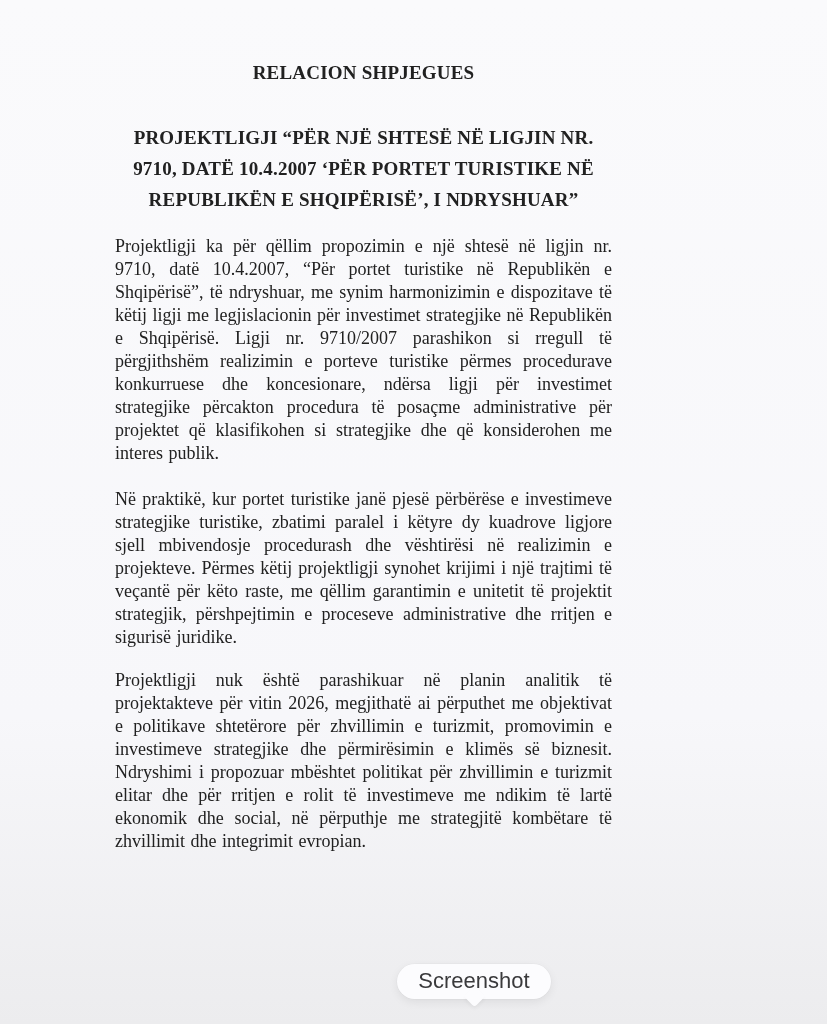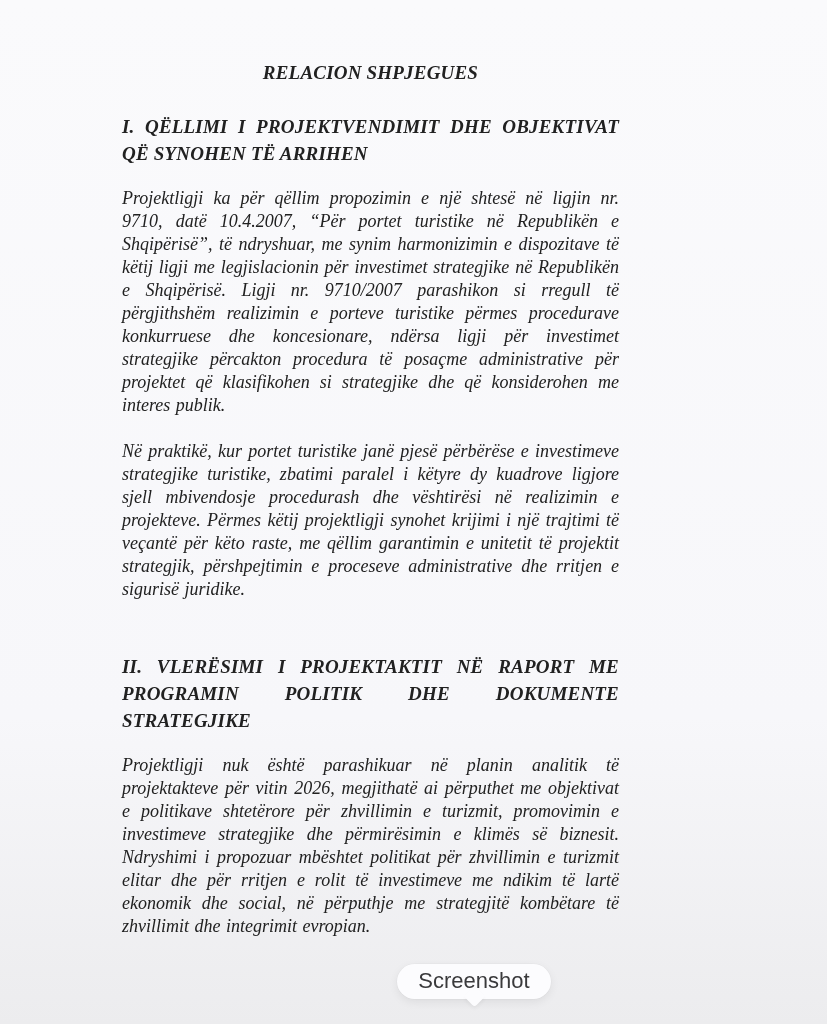--- a/index.html
+++ b/index.html
@@ -14,24 +14,23 @@
     position: relative;
     background: linear-gradient(180deg, #fafafc 0%, #f7f7fa 70%, #ececee 100%);
     font-family: "Liberation Serif", serif;
     color: #212121;
     -webkit-font-smoothing: antialiased;
   }
 
   .doc {
     position: absolute;
     top: 0;
-    left: 8px;
+    left: 1px;
     width: 718px;
     padding: 60px 107px 0 114px;
-    font-style: italic;
   }
 
   .doc-title {
     text-align: center;
     font-weight: bold;
     font-size: 19px;
     letter-spacing: 0.2px;
     line-height: 26px;
   }
 
@@ -103,31 +102,30 @@
     box-shadow: 2px 2px 4px rgba(0,0,0,0.04);
   }
 </style>
 </head>
 <body>
 
 <main class="doc">
 
   <h1 class="doc-title">RELACION SHPJEGUES</h1>
 
+  <h2 class="law-title">PROJEKTLIGJI “PËR NJË SHTESË NË LIGJIN NR. 9710, DATË 10.4.2007 ‘PËR PORTET TURISTIKE NË REPUBLIKËN E SHQIPËRISË’, I NDRYSHUAR”</h2>
 
   <section>
-    <h3 class="section-heading s1-heading">I. QËLLIMI I PROJEKTVENDIMIT DHE OBJEKTIVAT QË SYNOHEN TË ARRIHEN</h3>
 
     <p class="para p-gap-sm">Projektligji ka për qëllim propozimin e një shtesë në ligjin nr. 9710, datë 10.4.2007, “Për portet turistike në Republikën e Shqipërisë”, të ndryshuar, me synim harmonizimin e dispozitave të këtij ligji me legjislacionin për investimet strategjike në Republikën e Shqipërisë. Ligji nr. 9710/2007 parashikon si rregull të përgjithshëm realizimin e porteve turistike përmes procedurave konkurruese dhe koncesionare, ndërsa ligji për investimet strategjike përcakton procedura të posaçme administrative për projektet që klasifikohen si strategjike dhe që konsiderohen me interes publik.</p>
 
     <p class="para p-gap-md">Në praktikë, kur portet turistike janë pjesë përbërëse e investimeve strategjike turistike, zbatimi paralel i këtyre dy kuadrove ligjore sjell mbivendosje procedurash dhe vështirësi në realizimin e projekteve. Përmes këtij projektligji synohet krijimi i një trajtimi të veçantë për këto raste, me qëllim garantimin e unitetit të projektit strategjik, përshpejtimin e proceseve administrative dhe rritjen e sigurisë juridike.</p>
   </section>
 
   <section>
-    <h3 class="section-heading s2-heading">II. VLERËSIMI I PROJEKTAKTIT NË RAPORT ME PROGRAMIN POLITIK DHE DOKUMENTE STRATEGJIKE</h3>
 
     <p class="para p-gap-sm">Projektligji nuk është parashikuar në planin analitik të projektakteve për vitin 2026, megjithatë ai përputhet me objektivat e politikave shtetërore për zhvillimin e turizmit, promovimin e investimeve strategjike dhe përmirësimin e klimës së biznesit. Ndryshimi i propozuar mbështet politikat për zhvillimin e turizmit elitar dhe për rritjen e rolit të investimeve me ndikim të lartë ekonomik dhe social, në përputhje me strategjitë kombëtare të zhvillimit dhe integrimit evropian.</p>
   </section>
 
 </main>
 
 <div class="pill">
   <span class="pill-label">Screenshot</span>
   <span class="pill-tail"></span>
 </div>

